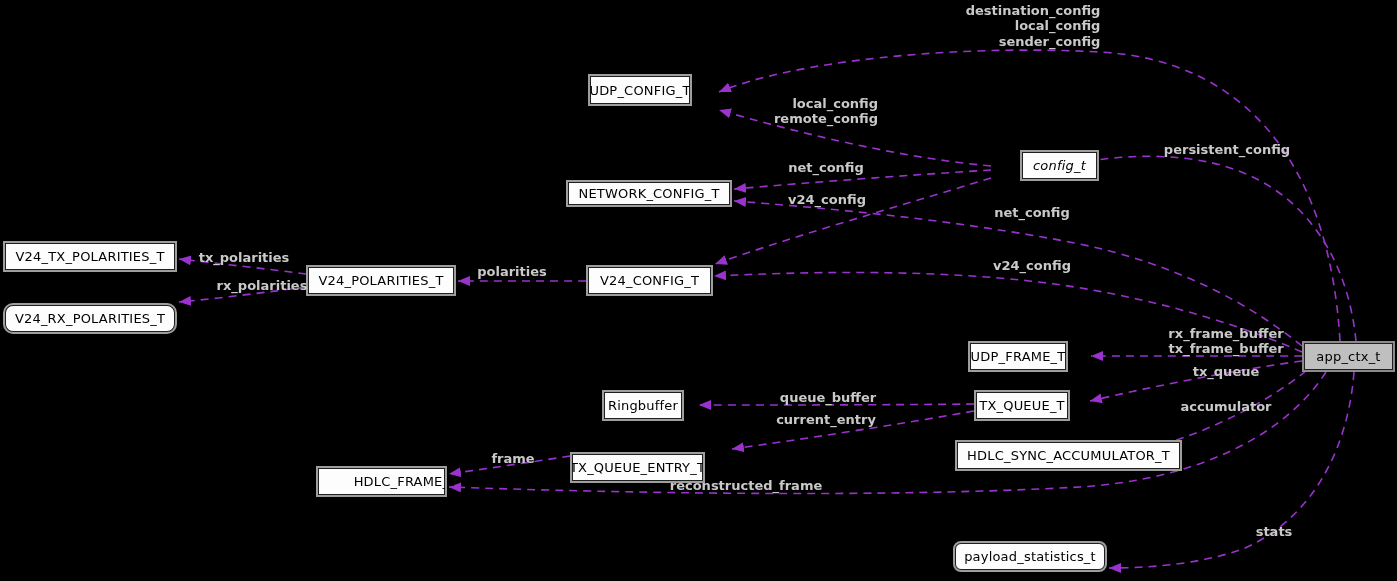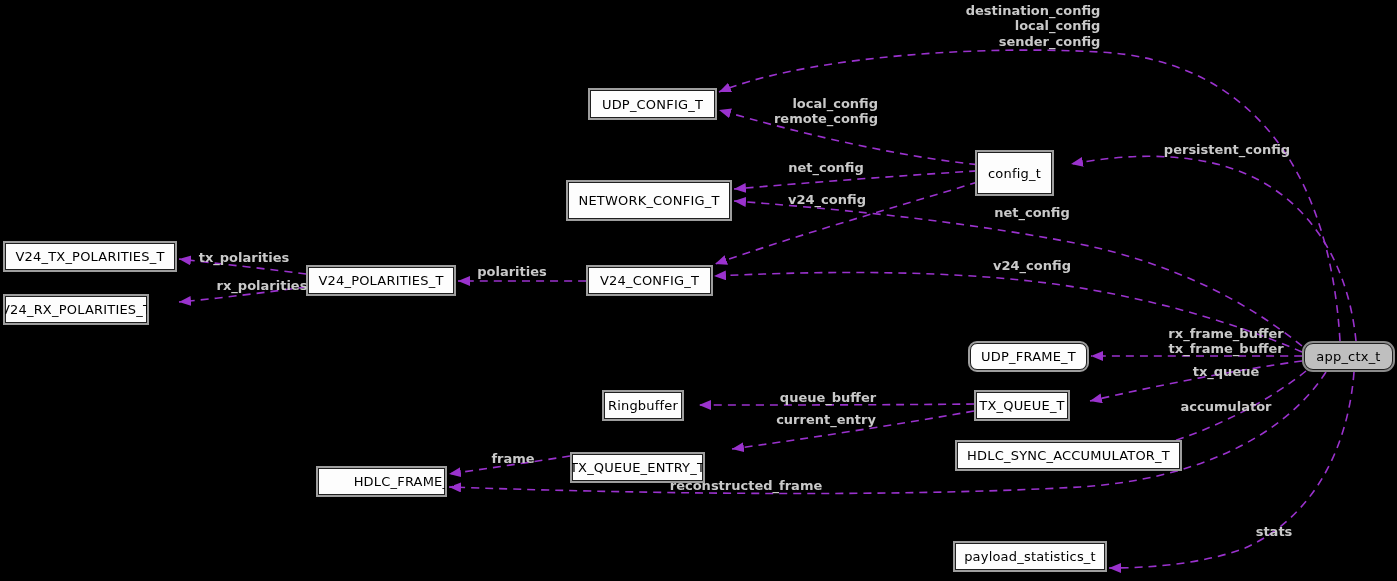--- a/index.html
+++ b/index.html
@@ -11,21 +11,21 @@
   svg.edges{position:absolute;left:0;top:0;}
   .edge-path{fill:none;stroke:var(--edge-color);stroke-width:1.6;stroke-dasharray:8 6;}
   .node{
     position:absolute;display:flex;align-items:center;justify-content:center;
     background:var(--node-fill);color:var(--node-text);
     border:1px solid var(--node-inner-border);
     outline:2px solid var(--node-border);
     font-size:13px;letter-spacing:.2px;white-space:nowrap;cursor:pointer;
     box-sizing:border-box;
   }
-  .node.highlight{background:var(--highlight-fill);outline-color:#8b8b8b;border-radius:9px;}
+  .node.highlight{background:var(--highlight-fill);outline-color:#8b8b8b;}
   .edge-label{
     position:absolute;transform:translate(-50%,-50%);
     color:var(--edge-label-color);font-size:13px;font-weight:bold;
     white-space:pre-line;text-align:right;line-height:1.18;pointer-events:none;
   }
 </style>
 </head>
 <body>
 
 <div class="stage" id="stage" style="--bg-color: #000000; --edge-color: #9a32cd; --edge-label-color: #c9c9c9; --node-fill: #fdfdfd; --node-border: #9e9e9e; --node-inner-border: #1f1f1f; --node-text: #000000; --highlight-fill: #bfbfbf;">
@@ -50,35 +50,35 @@
         <path d="M1302,361 C1235,370 1155,386 1090,401" class="edge-path" marker-end="url(#arrow)"></path>
         <path d="M974,404 C890,405 780,405 699,405" class="edge-path" marker-end="url(#arrow)"></path>
         <path d="M974,411 C895,425 810,438 732,449" class="edge-path" marker-end="url(#arrow)"></path>
         <path d="M1306,371 C1270,400 1212,432 1144,450" class="edge-path" marker-end="url(#arrow)"></path>
         <path d="M570,456 C532,462 490,468 449,474" class="edge-path" marker-end="url(#arrow)"></path>
         <path d="M1326,372 C1282,440 1190,480 1080,487 C880,498 620,493 449,487" class="edge-path" marker-end="url(#arrow)"></path>
         <path d="M1354,372 C1348,450 1312,518 1245,548 C1203,564 1150,568 1109,568" class="edge-path" marker-end="url(#arrow)"></path>
       </g>
   </svg>
   <div id="node-layer">
-      <div class="node" style="left: 590px; top: 90px; width: 125px; height: 28px;">UDP_CONFIG_T</div>
-      <div class="node" style="left: 977px; top: 152px; width: 75px; height: 42px;">config_t</div>
-      <div class="node" style="left: 568px; top: 182px; width: 162px; height: 37px;">NETWORK_CONFIG_T</div>
+      <div class="node" style="left: 590px; top: 76px; width: 100px; height: 28px;">UDP_CONFIG_T</div>
+      <div class="node" style="left: 1022px; top: 152px; width: 75px; height: 27px; font-style: italic;">config_t</div>
+      <div class="node" style="left: 568px; top: 182px; width: 162px; height: 23px;">NETWORK_CONFIG_T</div>
       <div class="node" style="left: 5px; top: 243px; width: 170px; height: 27px;">V24_TX_POLARITIES_T</div>
-      <div class="node" style="left: 5px; top: 296px; width: 142px; height: 27px;">V24_RX_POLARITIES_T</div>
+      <div class="node" style="left: 5px; top: 305px; width: 170px; height: 27px; border-radius: 8px;">V24_RX_POLARITIES_T</div>
       <div class="node" style="left: 308px; top: 267px; width: 146px; height: 27px;">V24_POLARITIES_T</div>
       <div class="node" style="left: 588px; top: 267px; width: 123px; height: 27px;">V24_CONFIG_T</div>
-      <div class="node" style="left: 970px; top: 343px; width: 117px; height: 27px; border-radius: 7px;">UDP_FRAME_T</div>
+      <div class="node" style="left: 970px; top: 343px; width: 96px; height: 27px;">UDP_FRAME_T</div>
       <div class="node highlight" style="left: 1304px; top: 343px; width: 89px; height: 27px;">app_ctx_t</div>
       <div class="node" style="left: 604px; top: 392px; width: 78px; height: 27px;">Ringbuffer</div>
       <div class="node" style="left: 976px; top: 392px; width: 92px; height: 27px;">TX_QUEUE_T</div>
       <div class="node" style="left: 572px; top: 454px; width: 131px; height: 27px;">TX_QUEUE_ENTRY_T</div>
       <div class="node" style="left: 917px; top: 442px; width: 223px; height: 27px; margin-left: 40px;">HDLC_SYNC_ACCUMULATOR_T</div>
       <div class="node" style="left: 318px; top: 468px; width: 127px; height: 27px; padding-left: 48px;">HDLC_FRAME_T</div>
-      <div class="node" style="left: 955px; top: 543px; width: 150px; height: 27px;">payload_statistics_t</div>
+      <div class="node" style="left: 955px; top: 543px; width: 150px; height: 27px; border-radius: 6px;">payload_statistics_t</div>
     </div>
   <div id="label-layer">
       <div class="edge-label" style="left: 1033px; top: 26px;">destination_config
 local_config
 sender_config</div>
       <div class="edge-label" style="left: 826px; top: 111px;">local_config
 remote_config</div>
       <div class="edge-label" style="left: 1227px; top: 150px;">persistent_config</div>
       <div class="edge-label" style="left: 826px; top: 168px;">net_config</div>
       <div class="edge-label" style="left: 1032px; top: 213px;">net_config</div>

